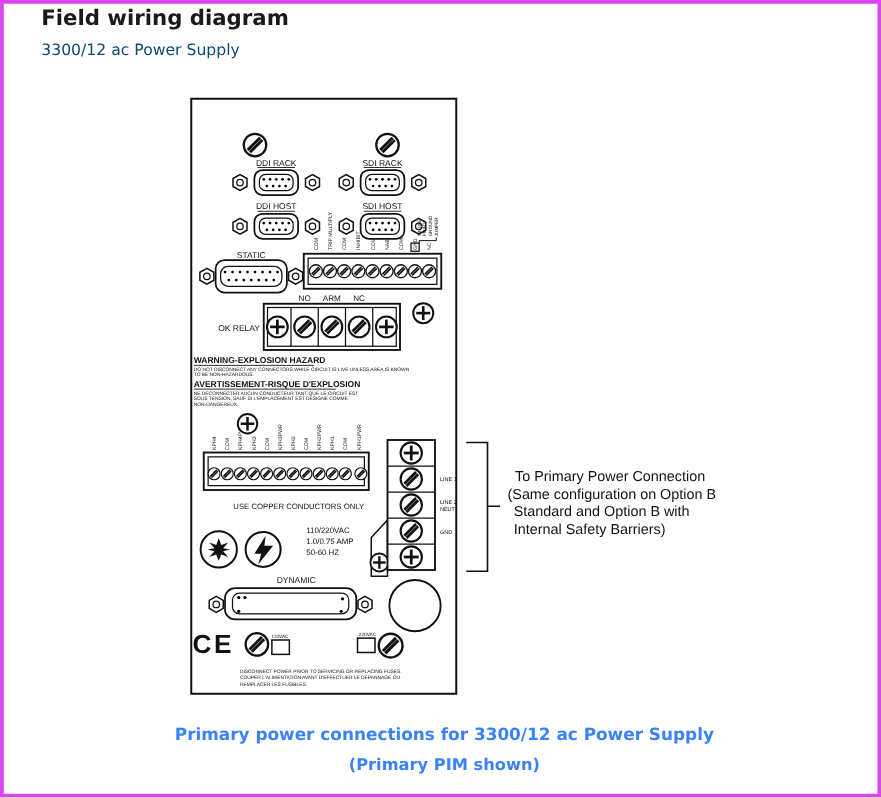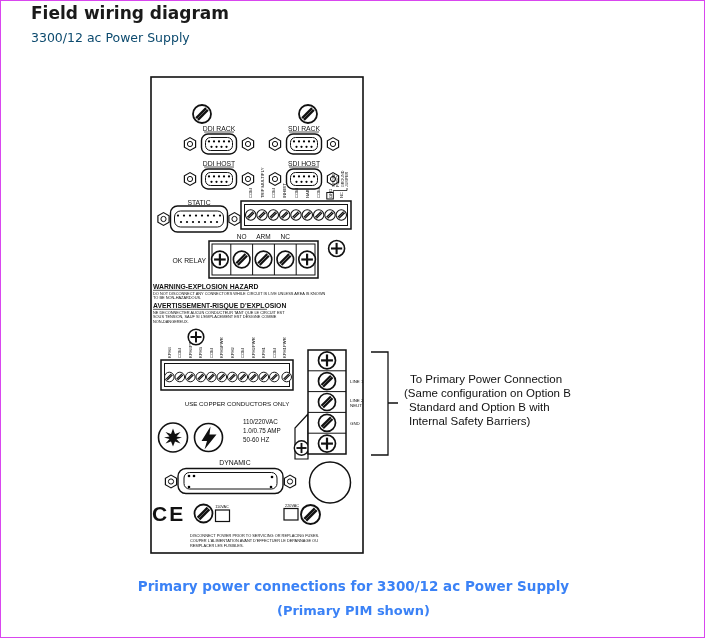--- a/index.html
+++ b/index.html
@@ -1,17 +1,17 @@
 <!DOCTYPE html>
 <html><head>
 <meta charset="utf-8">
 <style>
   html,body{margin:0;padding:0;background:#fff;}
   #page{position:relative;width:705px;height:638px;background:#ffffff;
-        border:1px solid #d946ef;box-sizing:border-box;overflow:hidden;
+        border:3px solid #d946ef;box-sizing:border-box;overflow:hidden;
         font-family:"Liberation Sans",sans-serif;}
   #title{position:absolute;left:30px;top:2px;font-family:"DejaVu Sans",sans-serif;
          font-size:17px;font-weight:bold;color:#1a1a1a;}
   #subtitle{position:absolute;left:30px;top:29px;font-family:"DejaVu Sans",sans-serif;
             font-size:12.5px;color:#0c4a6e;}
   #caption{position:absolute;left:0;top:577px;width:705px;text-align:center;
            font-family:"DejaVu Sans",sans-serif;color:#3b82f6;}
   #caption .c1{font-size:13.5px;font-weight:bold;}
   #caption .c2{font-size:13px;font-weight:bold;margin-top:9px;}
   svg{position:absolute;left:0;top:0;}

